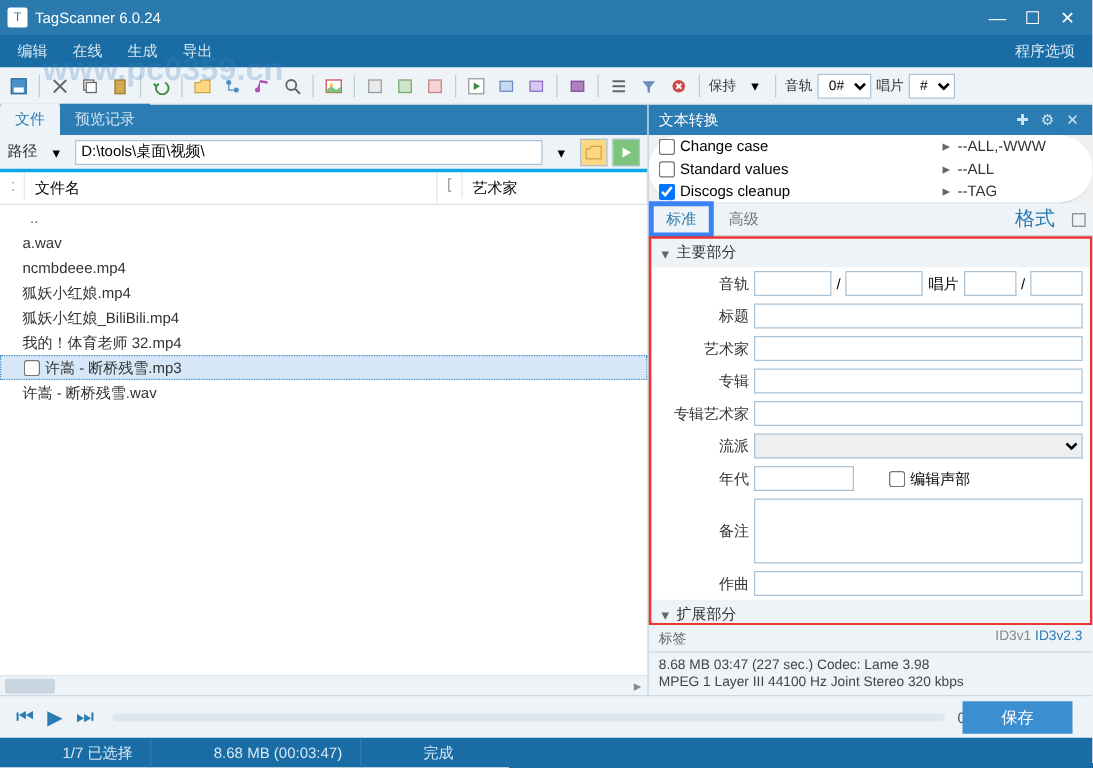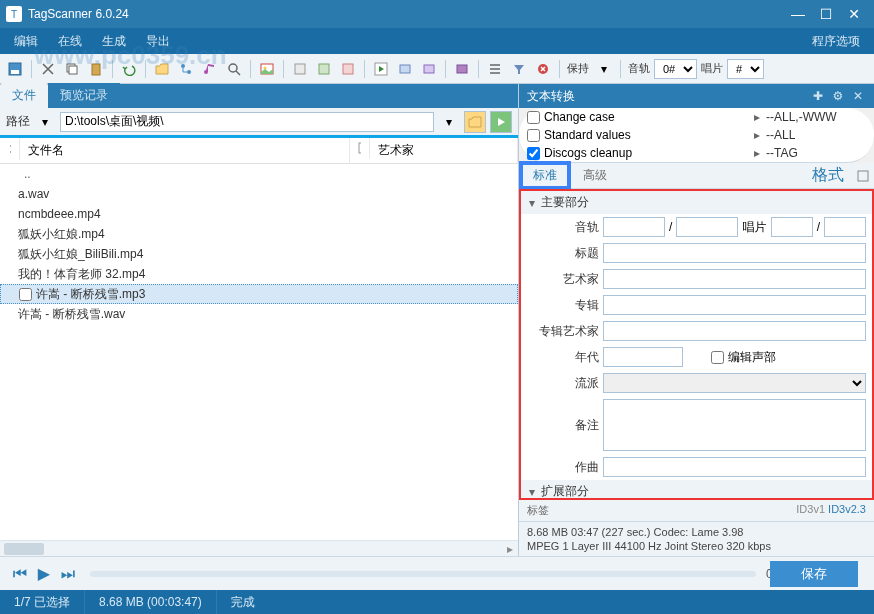--- a/index.html
+++ b/index.html
@@ -67,21 +67,21 @@
 .info-bar { background: #eef3f7; padding: 3px 8px; font-size: 11px; color: #444; line-height: 14px; border-top: 1px solid #cad9e5; }
 .hscroll { height: 16px; background: #eef3f7; border-top: 1px solid #dce6ee; display: flex; align-items: center; }
 .hscroll .thumb { width: 40px; height: 12px; background: #c9d6e0; border-radius: 2px; margin-left: 4px; }
 .hscroll .arrow-r { width: 16px; height: 16px; display: inline-flex; align-items: center; justify-content: center; color: #888; }
 .player-bar { height: 34px; background: #eef3f7; display: flex; align-items: center; padding: 0 8px; border-top: 1px solid #cad9e5; }
 .player-btn { width: 24px; height: 24px; display: inline-flex; align-items: center; justify-content: center; color: #2b7cb2; cursor: pointer; font-size: 16px; }
 .progress { flex: 1; height: 6px; background: #dce6ee; margin: 0 10px; border-radius: 3px; }
 .time { font-size: 12px; color: #555; margin-right: 70px; }
 .save-btn { width: 88px; height: 26px; background: #3b8ed0; color: #fff; border: none; font-size: 13px; cursor: pointer; position: absolute; right: 16px; }
 .status-bar { height: 24px; background: #1a6ca4; color: #d8e8f4; display: flex; align-items: center; font-size: 12px; }
-.status-seg { padding: 0 14px; border-right: 1px solid #2b7cb2; height: 100%; display: flex; align-items: center; }
+.status-seg { padding: 0 14px; border-right: 1px solid #2b7cb2; height: 100%; display: flex; align-items: center; margin-left: 36px; }
 svg { display: block; }
 </style>
 </head>
 <body>
 
 <div class="titlebar">
   <span class="app-icon">T</span>
   <span class="title">TagScanner 6.0.24</span>
   <span class="win-btn">—</span>
   <span class="win-btn">☐</span>
@@ -348,29 +348,29 @@
         </div>
       <div class="form-row">
           <label>专辑</label>
           <input type="text" class="wide" style="">
         </div>
       <div class="form-row">
           <label>专辑艺术家</label>
           <input type="text" class="wide" style="">
         </div>
       <div class="form-row">
+          <label>流派</label>
+          <select><option></option></select>
+        </div>
+      <div class="form-row">
           <label>年代</label>
           <input type="text" style="width: 80px;">
           <span style="width:20px"></span>
           <input type="checkbox" style=""> 
           <span>编辑声部</span>
-        </div>
-      <div class="form-row">
-          <label>流派</label>
-          <select><option></option></select>
         </div>
       <div class="form-row">
           <label>备注</label>
           <textarea style=""></textarea>
         </div>
       <div class="form-row">
           <label>作曲</label>
           <input type="text" class="wide" style="">
         </div>
       <div class="section-hdr">

